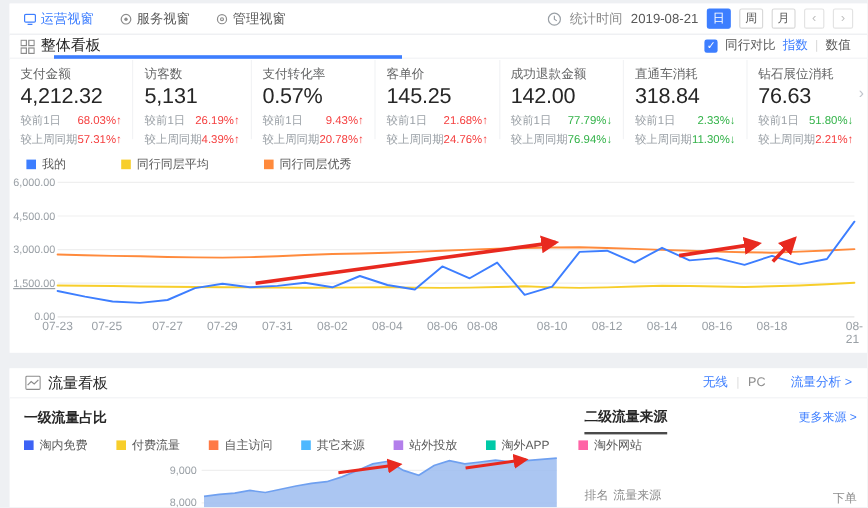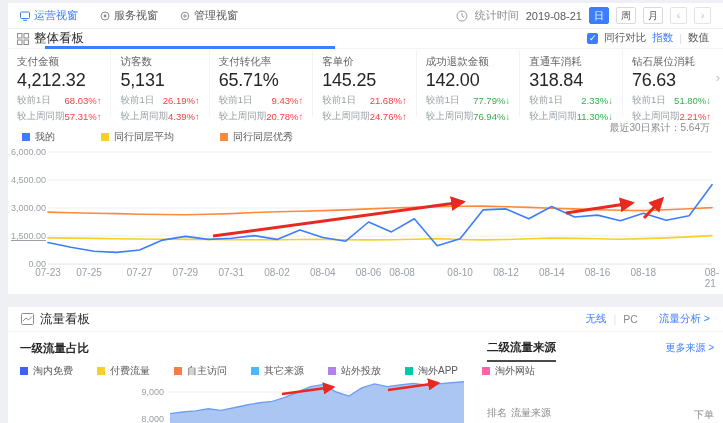--- a/index.html
+++ b/index.html
@@ -194,21 +194,21 @@
           <span class="up"> ↑</span>
         </div>
         <div class="m-cmp">
           <span class="lbl">较上周同期</span>
           <span class="val up">4.39%</span>
           <span class="up"> ↑</span>
         </div>
       </div>
       <div class="metric-card">
         <div class="m-title">支付转化率</div>
-        <div class="m-value">65.71%</div>
+        <div class="m-value">0.57%</div>
         <div class="m-cmp">
           <span class="lbl">较前1日</span>
           <span class="val up">9.43%</span>
           <span class="up"> ↑</span>
         </div>
         <div class="m-cmp">
           <span class="lbl">较上周同期</span>
           <span class="val up">20.78%</span>
           <span class="up"> ↑</span>
         </div>
@@ -265,21 +265,20 @@
         </div>
         <div class="m-cmp">
           <span class="lbl">较上周同期</span>
           <span class="val up">2.21%</span>
           <span class="up"> ↑</span>
         </div>
       </div>
     </div>
   <span class="chev-right">›</span>
 
-  <div class="cumulative">最近30日累计：5.64万</div>
   <div class="legend-row">
       <span class="legend-item">
         <span class="legend-sq" style="background: rgb(61, 126, 255);"></span>
         <span>我的</span>
       </span>
       <span class="legend-item">
         <span class="legend-sq" style="background: rgb(247, 206, 43);"></span>
         <span>同行同层平均</span>
       </span>
       <span class="legend-item">

